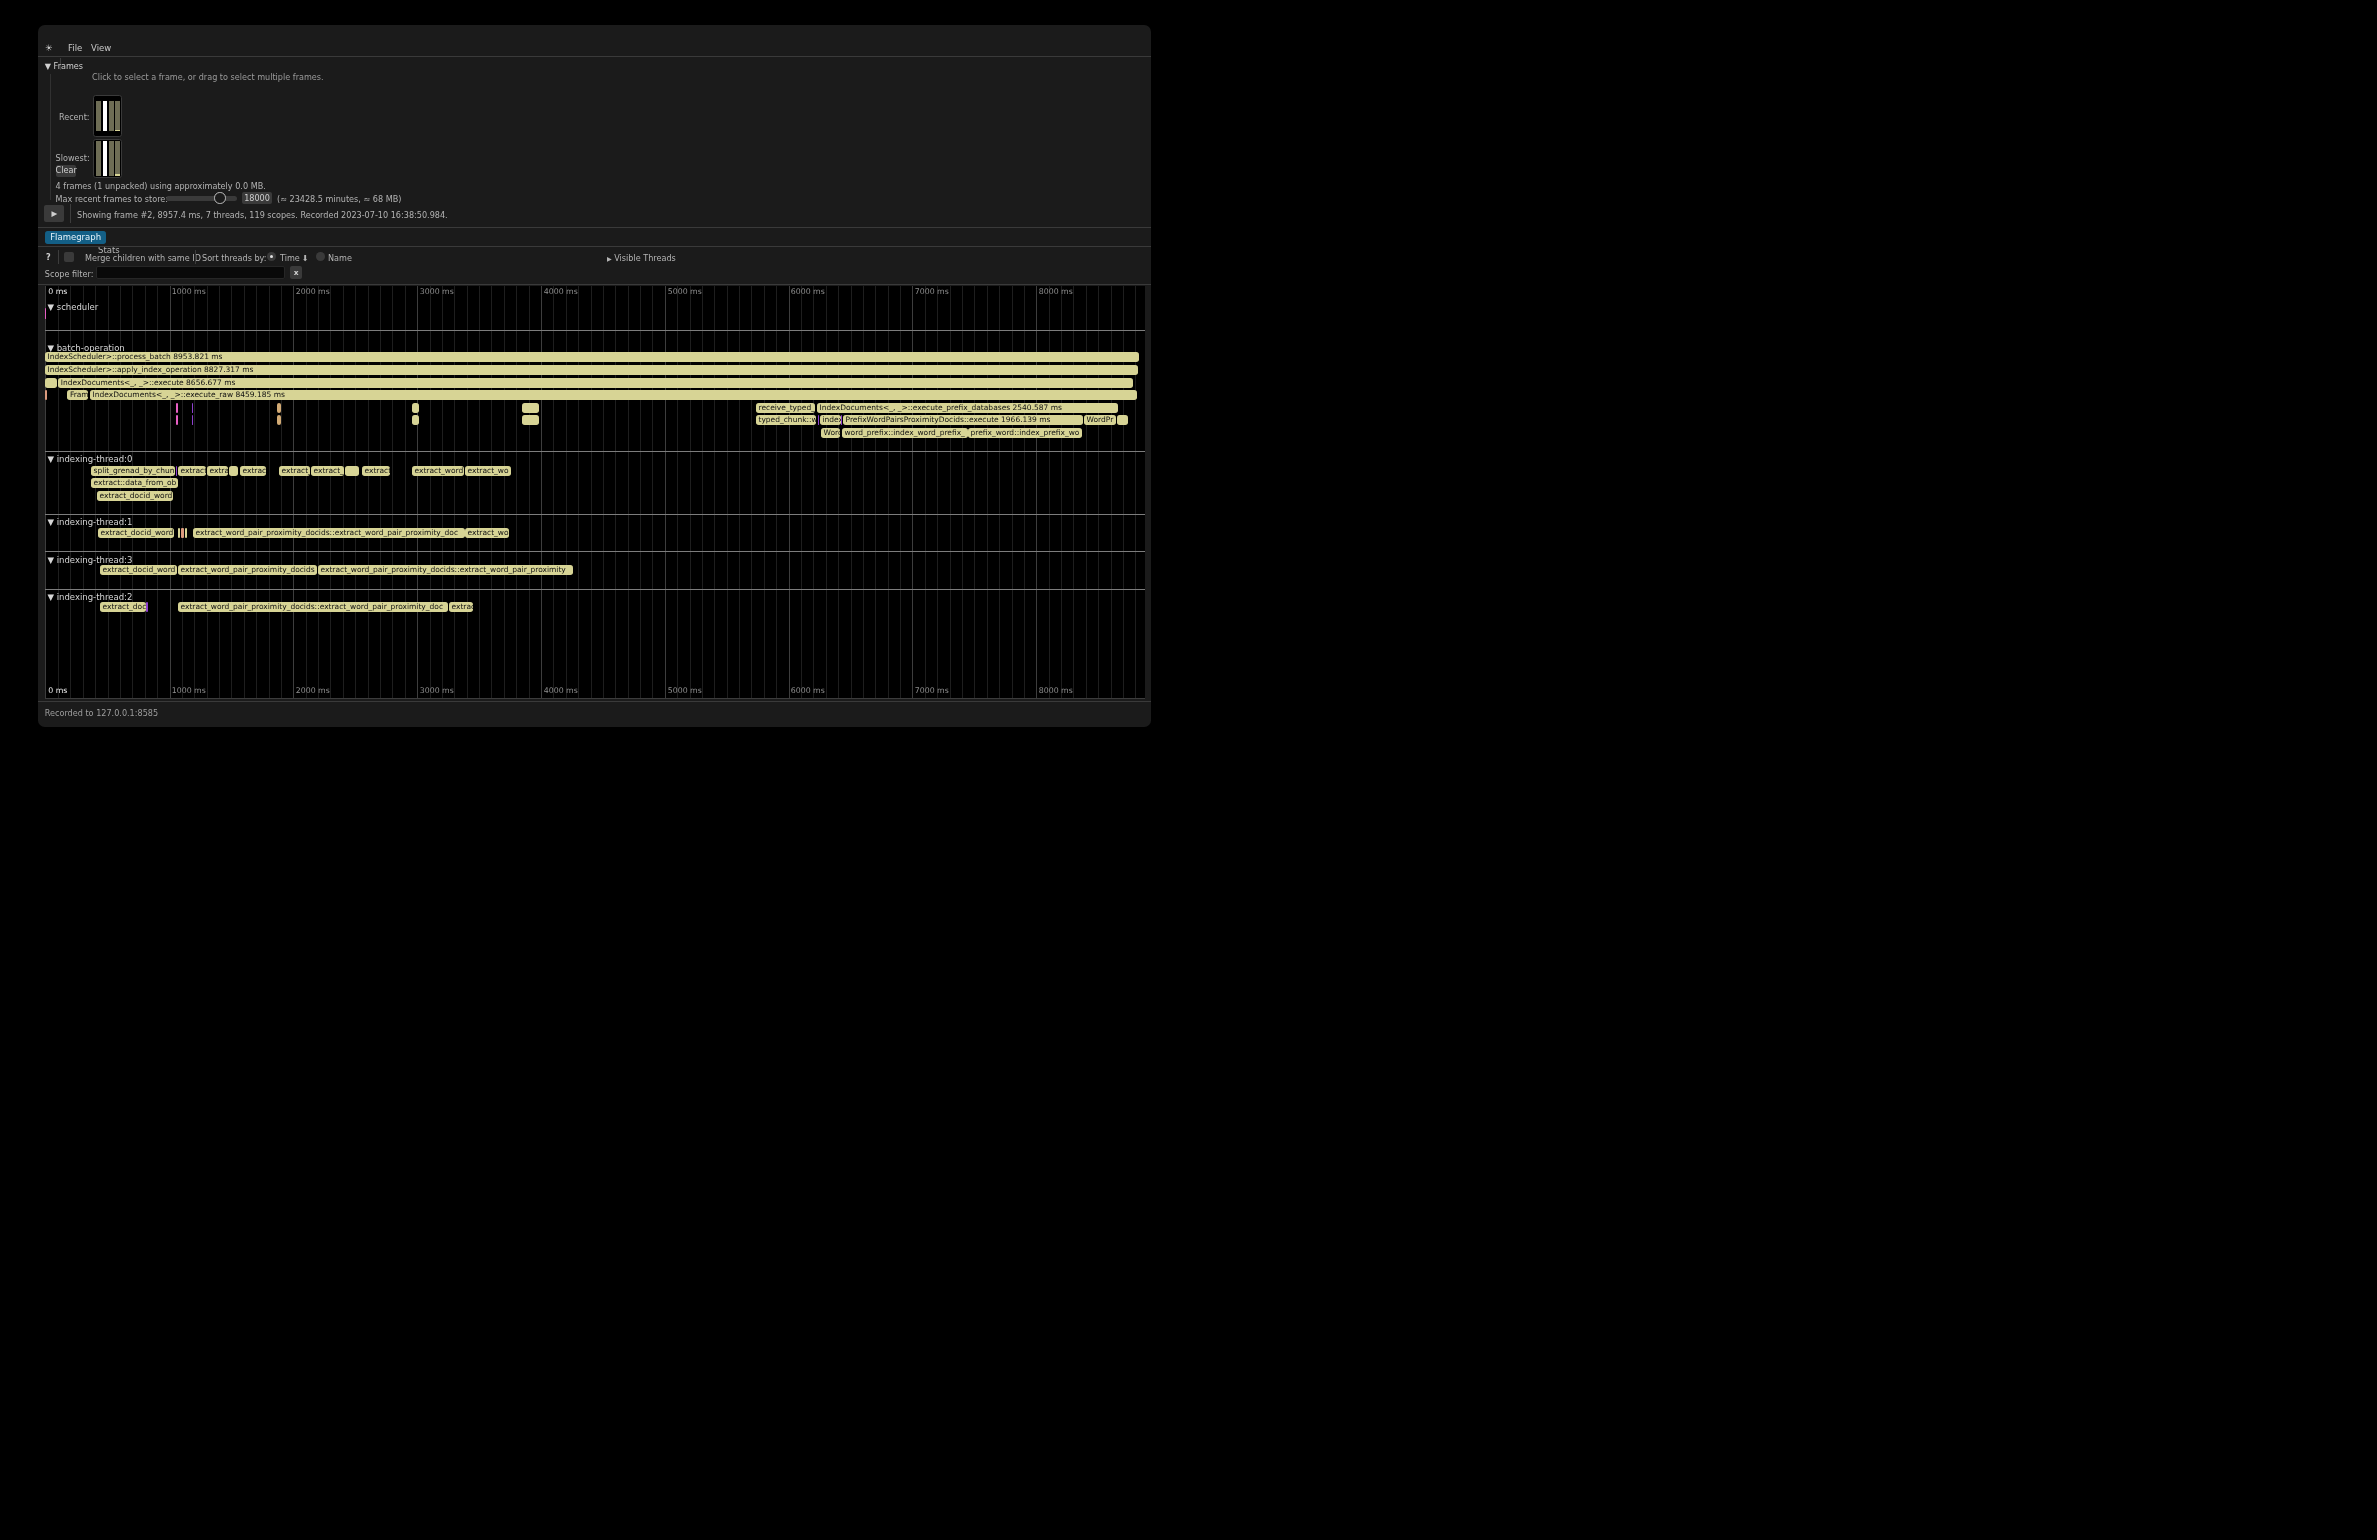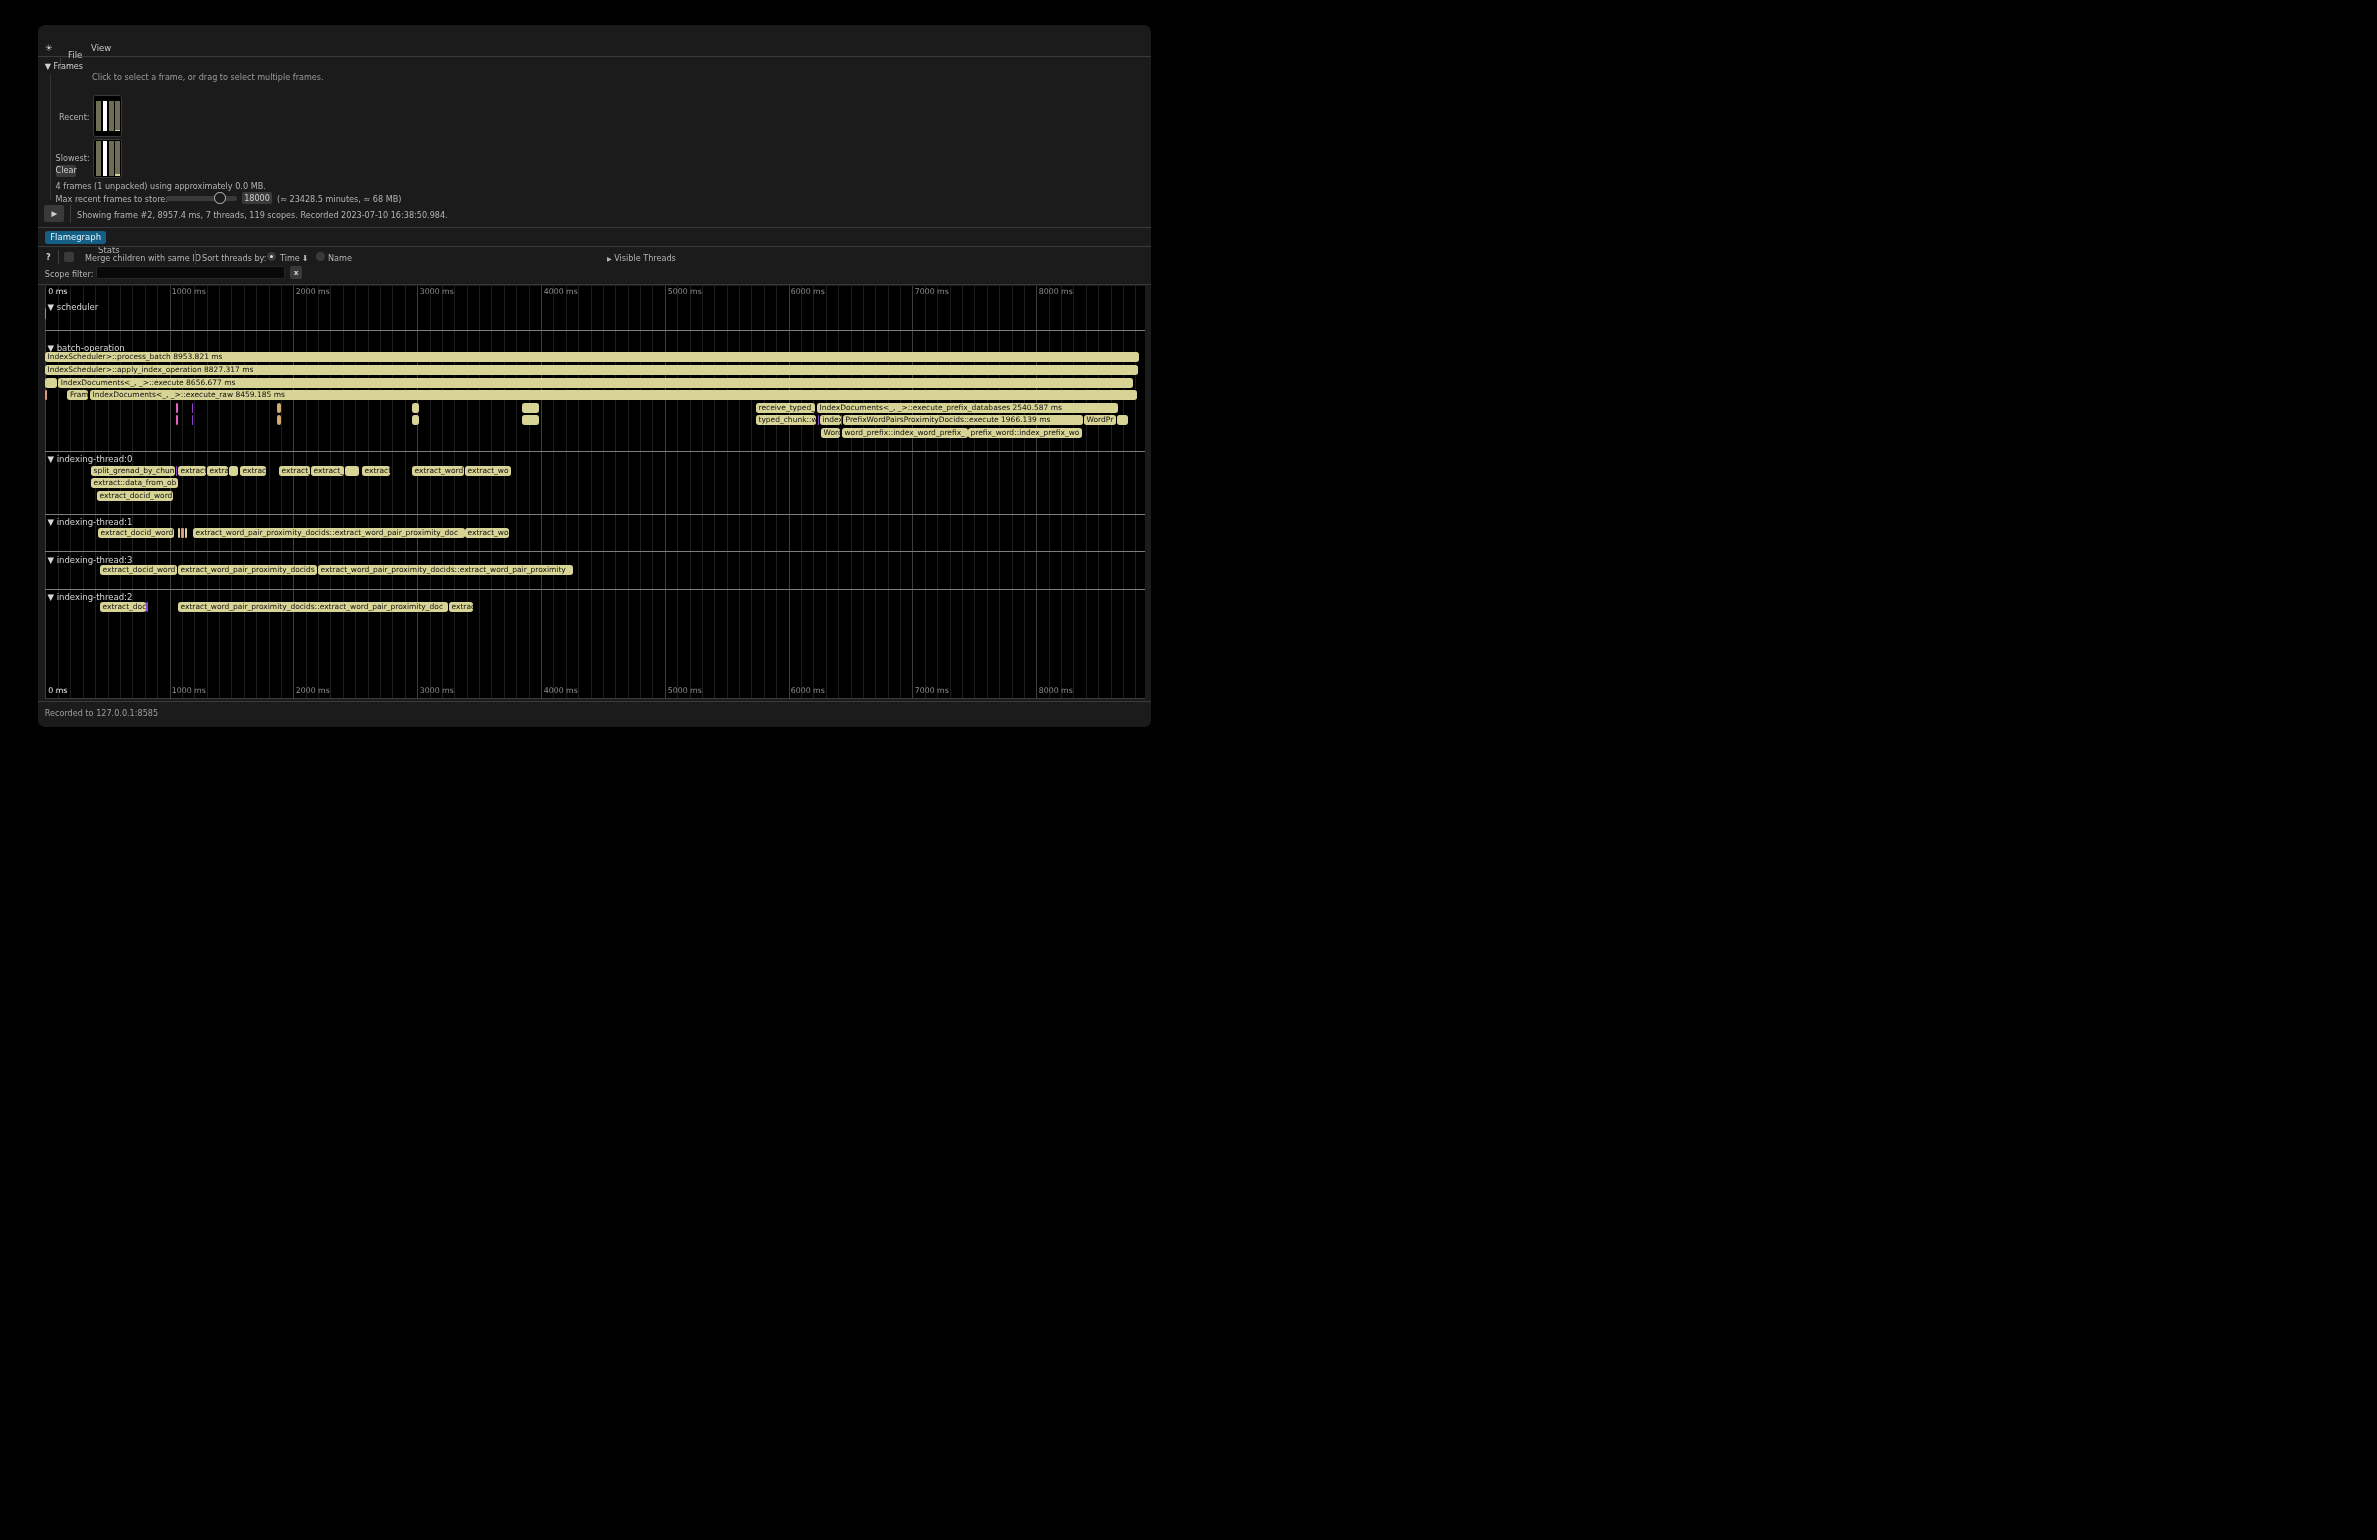--- a/index.html
+++ b/index.html
@@ -9,21 +9,21 @@
             box-shadow:0 17px 47px rgba(0,0,0,.8); }
   
   #titlebar { position:absolute; left:0; top:0; width:1113px; height:15.6px; background:#ececea; }
   .tl { position:absolute; top:3.4px; width:8.8px; height:8.8px; border-radius:50%; }
   #tl-close{ left:6.8px; background:#ff5f57; } #tl-min{ left:20.4px; background:#febb2e; } #tl-max{ left:34px; background:#29c73f; }
   #title { position:absolute; left:0; right:0; top:2.7px; text-align:center; font-size:8.5px; font-weight:bold; color:#333; }
   
   #menubar { position:absolute; left:0; top:15.6px; width:1113px; height:16.3px; border-bottom:0.7px solid #3a3a3a; }
   #theme-btn { position:absolute; left:4.1px; top:1.4px; width:13.6px; height:13.6px; color:#c9c9c9; font-size:8.8px; text-align:center; line-height:13.6px; border-radius:2px; }
   .menu-item { position:absolute; top:2.7px; color:#c9c9c9; font-size:8.5px; }
-  #menu-file{ left:30px;margin-top:7px; } #menu-view{ left:53px; }
+  #menu-file{ left:30px; } #menu-view{ left:53px; }
   .vsep { position:absolute; width:0.7px; background:#3d3d3d; }
   .hsep { position:absolute; left:0; width:1113px; height:0.7px; background:#3a3a3a; }
   
   .txt { position:absolute; font-size:8.1px; color:#b4b4b4; white-space:nowrap; }
   .txt.bright { color:#d0d0d0; }
   #frames-indent { position:absolute; left:11.5px; top:49px; width:0.7px; height:126px; background:#313131; }
   .thumb { position:absolute; left:55px; width:28.5px; background:#000; border:0.7px solid #3a3a3a; border-radius:2.7px; overflow:hidden; }
   #thumb-recent { top:70px; height:42px; } #thumb-slowest { top:114px; height:39px; }
   .thumb .fbar { position:absolute; width:4.7px; }
   .btn { position:absolute; background:#3a3a3a; border-radius:2px; color:#cfcfcf; font-size:8.1px; text-align:center; }

